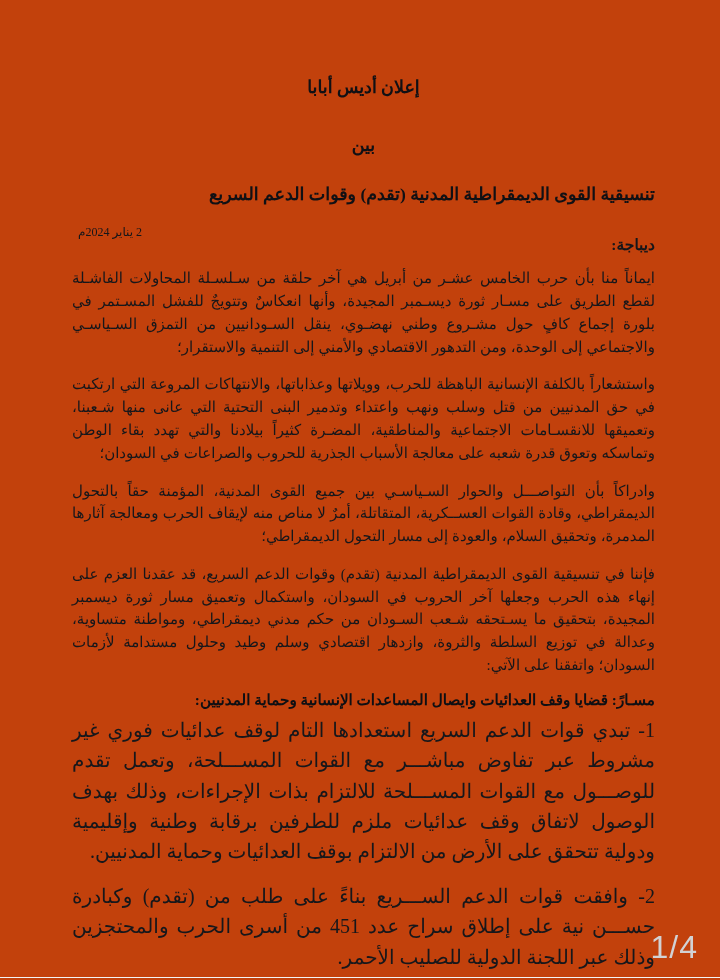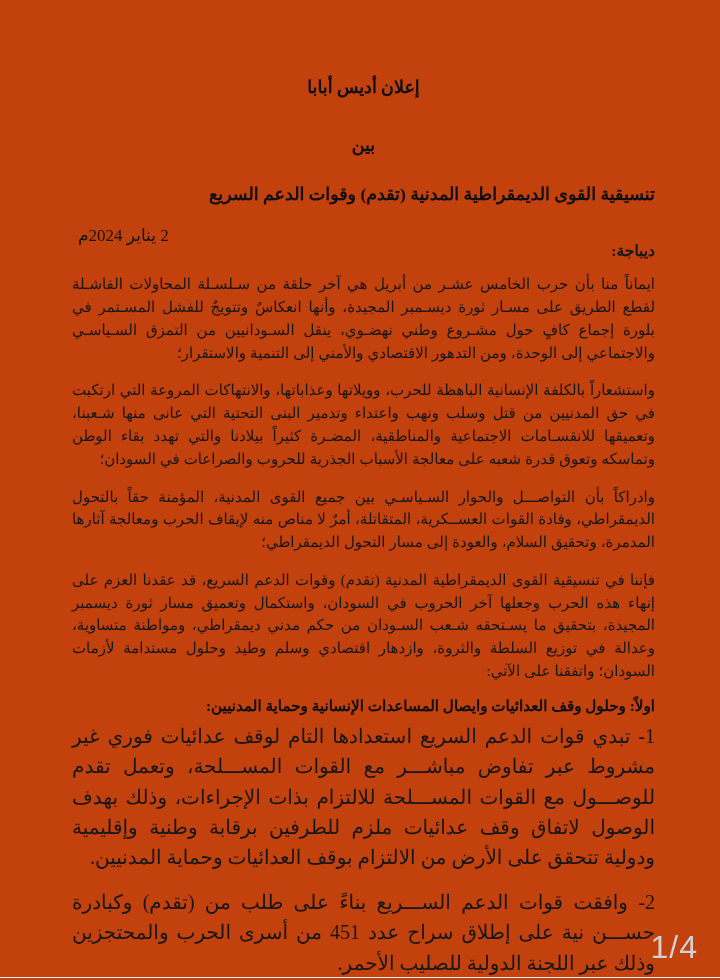--- a/index.html
+++ b/index.html
@@ -75,21 +75,21 @@
     letter-spacing: 0;
     color: #101014;
   }
   .title-line.t1 { margin-bottom: 30px; }
   .title-line.t2 { margin-bottom: 30px; margin-top: 40px; }
   .title-line.t3 { margin-bottom: 0; text-align: right; }
 
   .date-line {
     margin-top: 22px;
     text-align: left;
-    font-size: 17px;
+    font-size: 12px;
     color: #15161a;
     padding-left: 6px;
     direction: rtl;
     unicode-bidi: isolate;
   }
 
   .preamble-label {
     font-weight: bold;
     font-size: 15.5px;
     text-align: right;
@@ -158,21 +158,21 @@
 
     <div class="date-line">2 يناير 2024م</div>
 
     <div class="preamble-label">ديباجة:</div>
 
     <p class="body first">ايماناً منا بأن حرب الخامس عشـر من أبريل هي آخر حلقة من سـلسـلة المحاولات الفاشـلة لقطع الطريق على مسـار ثورة ديسـمبر المجيدة، وأنها انعكاسٌ وتتويجٌ للفشل المسـتمر في بلورة إجماع كافٍ حول مشـروع وطني نهضـوي، ينقل السـودانيين من التمزق السـياسـي والاجتماعي إلى الوحدة، ومن التدهور الاقتصادي والأمني إلى التنمية والاستقرار؛</p>
     <p class="body">واستشعاراً بالكلفة الإنسانية الباهظة للحرب، وويلاتها وعذاباتها، والانتهاكات المروعة التي ارتكبت في حق المدنيين من قتل وسلب ونهب واعتداء وتدمير البنى التحتية التي عانى منها شـعبنا، وتعميقها للانقسـامات الاجتماعية والمناطقية، المضـرة كثيراً بيلادنا والتي تهدد بقاء الوطن وتماسكه وتعوق قدرة شعبه على معالجة الأسباب الجذرية للحروب والصراعات في السودان؛</p>
     <p class="body">وادراكاً بأن التواصـــل والحوار السـياسـي بين جميع القوى المدنية، المؤمنة حقاً بالتحول الديمقراطي، وقادة القوات العســكرية، المتقاتلة، أمرٌ لا مناص منه لإيقاف الحرب ومعالجة آثارها المدمرة، وتحقيق السلام، والعودة إلى مسار التحول الديمقراطي؛</p>
     <p class="body tight">فإننا في تنسيقية القوى الديمقراطية المدنية (تقدم) وقوات الدعم السريع، قد عقدنا العزم على إنهاء هذه الحرب وجعلها آخر الحروب في السودان، واستكمال وتعميق مسار ثورة ديسمبر المجيدة، بتحقيق ما يسـتحقه شـعب السـودان من حكم مدني ديمقراطي، ومواطنة متساوية، وعدالة في توزيع السلطة والثروة، وازدهار اقتصادي وسلم وطيد وحلول مستدامة لأزمات السودان؛ واتفقنا على الآتي:</p>
 
-    <div class="section-heading">اولاً: وحلول وقف العدائيات وايصال المساعدات الإنسانية وحماية المدنيين:</div>
+    <div class="section-heading">مسـارً: قضايا وقف العدائيات وايصال المساعدات الإنسانية وحماية المدنيين:</div>
 
     <p class="clause">1- تبدي قوات الدعم السريع استعدادها التام لوقف عدائيات فوري غير مشروط عبر تفاوض مباشـــر مع القوات المســـلحة، وتعمل تقدم للوصـــول مع القوات المســـلحة للالتزام بذات الإجراءات، وذلك بهدف الوصول لاتفاق وقف عدائيات ملزم للطرفين برقابة وطنية وإقليمية ودولية تتحقق على الأرض من الالتزام بوقف العدائيات وحماية المدنيين.</p>
     <p class="clause">2- وافقت قوات الدعم الســـريع بناءً على طلب من (تقدم) وكبادرة حســـن نية على إطلاق سراح عدد 451 من أسرى الحرب والمحتجزين وذلك عبر اللجنة الدولية للصليب الأحمر.</p>
 
   </div>
 
   <div id="bottom-rule"></div>
 
   <div id="page-counter">1/4</div>
 

